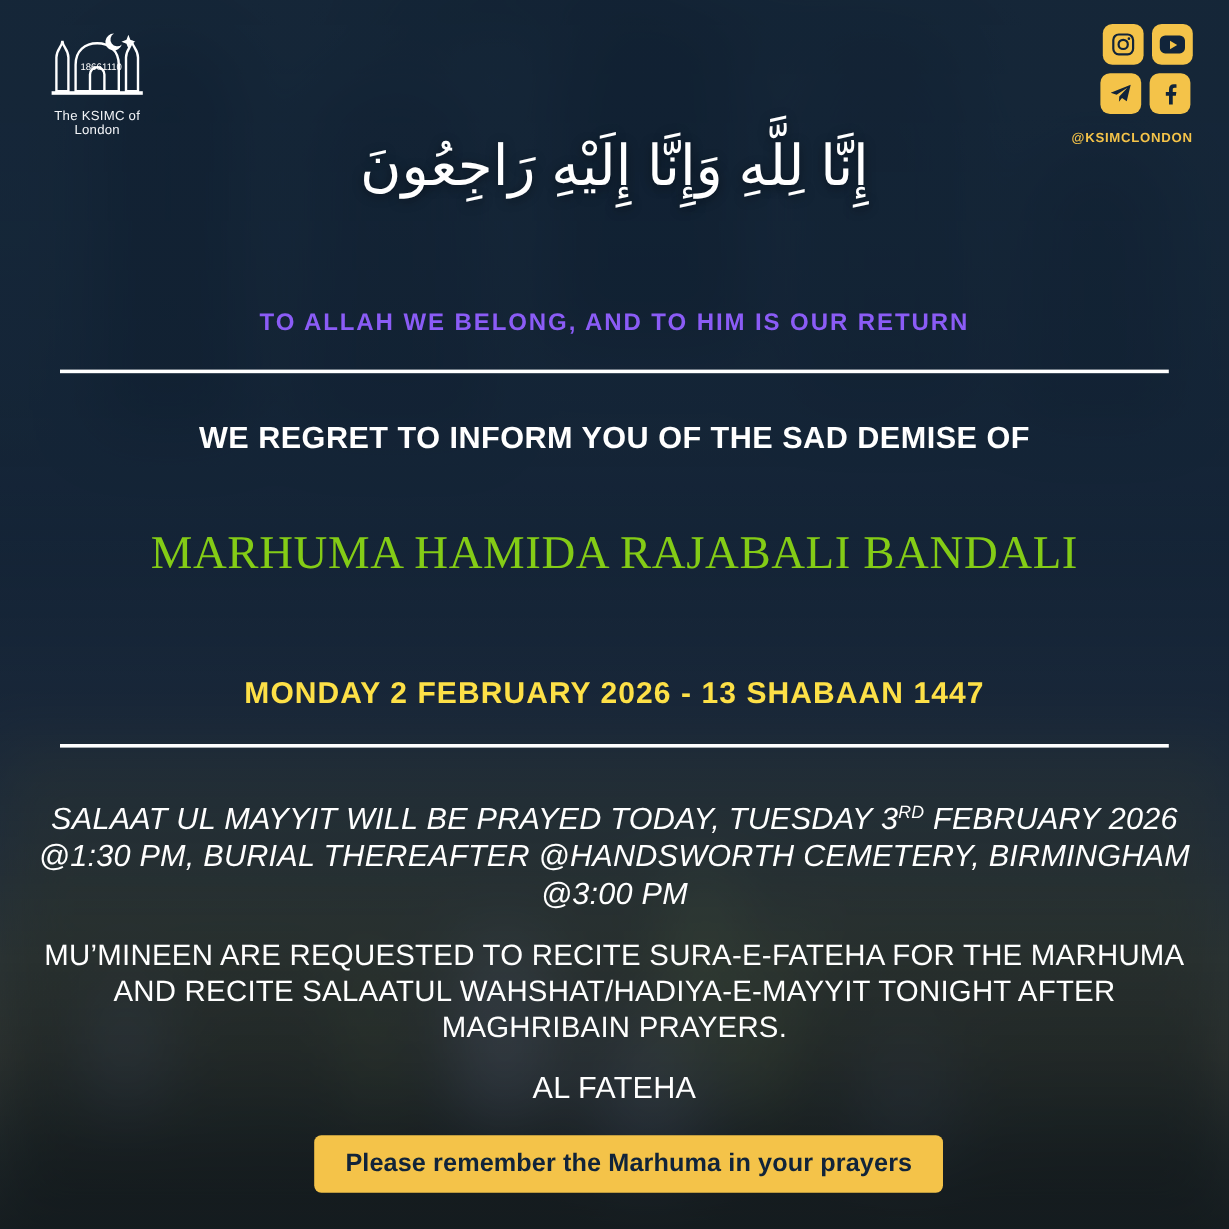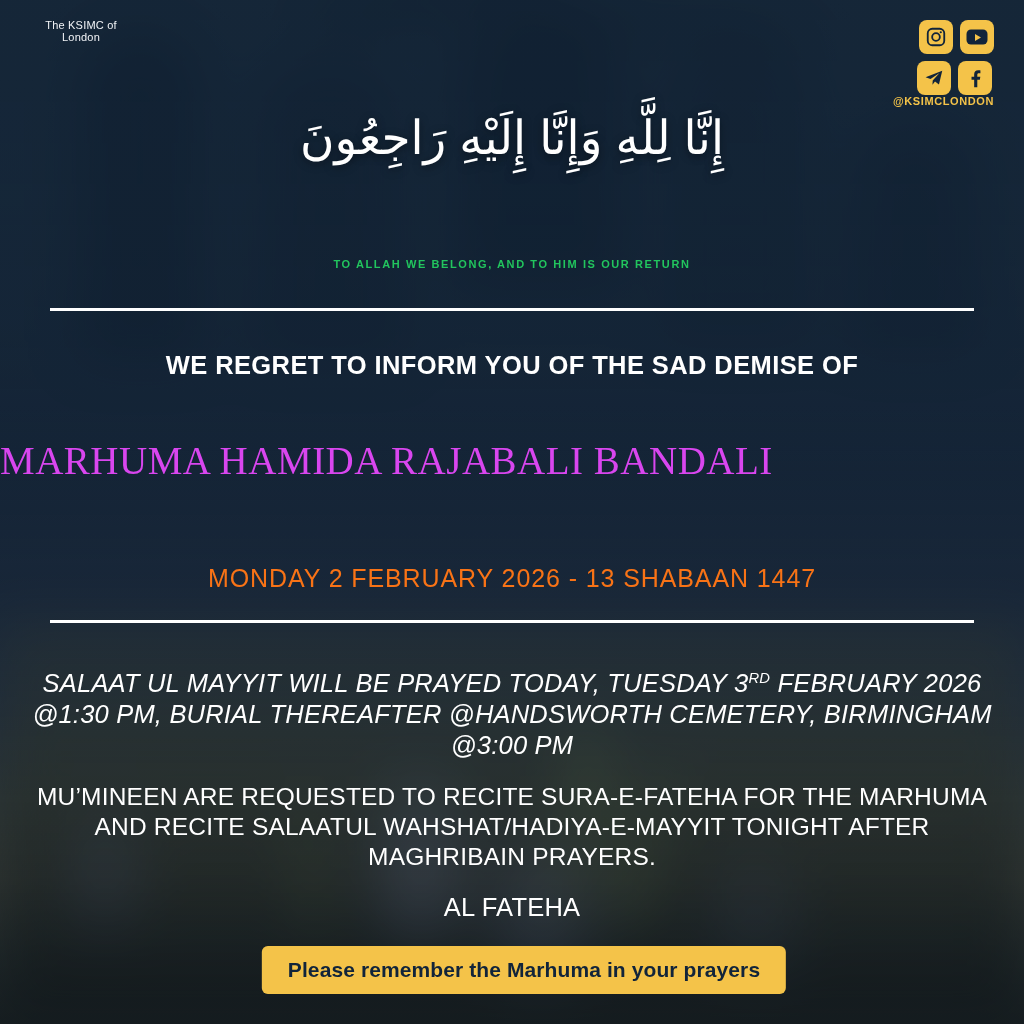--- a/index.html
+++ b/index.html
@@ -67,61 +67,61 @@
   .logo { position: absolute; left: 26px; top: 18px; width: 110px; text-align: center; color: #fff; }
   .logo svg { display: block; margin: 0 auto; }
   .logo-caption { font-size: 11px; letter-spacing: .2px; margin-top: 1px; color: #f2f4f7; text-align: center; }
 
   
   .social { position: absolute; right: 30px; top: 20px; width: 120px; }
   .social-row { display: flex; gap: 7px; justify-content: flex-end; }
   .social-row.second { margin-top: 7px; justify-content: flex-end; padding-right: 2px; }
   .sq { width: 34px; height: 34px; border-radius: 8px; background: #f4c349; display: flex; align-items: center; justify-content: center; }
   .sq.yt { border-radius: 8px; }
-  .social-handle { margin-top: 0; text-align: right; color: #f4c349; font-weight: bold; font-size: 11px; letter-spacing: .6px; }
+  .social-handle { margin-top: 14px; text-align: right; color: #f4c349; font-weight: bold; font-size: 11px; letter-spacing: .6px; }
 
   
   .arabic {
     position: absolute; left: 0; right: 0; top: 106px;
     text-align: center; color: #ffffff;
     font-family: Liberation Sans, sans-serif;
     font-size: 47px; line-height: 1.35;
     direction: rtl;
     text-shadow: 0 2px 10px rgba(0,0,0,.45);
   }
 
   .translit {
     position: absolute; left: 0; right: 0; top: 258px;
-    text-align: center; color: #22c55e;
-    font-size: 11px; font-weight: bold; letter-spacing: 1.6px;
+    text-align: center; color: #8b5cf6;
+    font-size: 20px; font-weight: bold; letter-spacing: 1.6px;
   }
 
   .rule {
     position: absolute; left: 50px; right: 50px; height: 3px; background: #ffffff;
   }
   .rule-top { top: 308px; }
   .rule-bottom { top: 620px; }
 
   .regret {
     position: absolute; left: 0; right: 0; top: 351px;
     text-align: center; color: #ffffff;
     font-size: 25.5px; font-weight: bold; letter-spacing: .4px;
   }
 
   .name {
     position: absolute; left: 0; right: 0; top: 438px;
-    text-align: left; color: #d946ef;
+    text-align: center; color: #84cc16;
     font-family: "Liberation Serif", serif;
     font-size: 39px; letter-spacing: .5px;
   }
 
   .date {
     position: absolute; left: 0; right: 0; top: 564px;
-    text-align: center; color: #f97316;
-    font-size: 25px; font-weight: normal; letter-spacing: .9px;
+    text-align: center; color: #fde047;
+    font-size: 25px; font-weight: bold; letter-spacing: .9px;
   }
 
   .para {
     position: absolute; left: 28px; right: 28px;
     text-align: center; color: #ffffff;
     font-size: 25.5px; line-height: 1.22; letter-spacing: .2px;
   }
   .para-1 { top: 668px; font-style: italic; }
   .para-2 { top: 782px; font-size: 24.5px; }
   .para-3 { top: 892px; font-size: 25.5px; }
@@ -158,20 +158,33 @@
     <div class="leaf l1"></div>
     <div class="leaf l2"></div>
     <div class="leaf l3"></div>
     <div class="leaf l4"></div>
   </div>
   <div class="overlay"></div>
 
   <div class="content">
 
     <div class="logo">
+      <span>
+        <svg width="96" height="72" viewBox="0 0 96 72" fill="none">
+          <path d="M62 10 a7 7 0 1 0 6.5 9 a5.6 5.6 0 1 1 -6.5 -9 z" fill="#ffffff"></path>
+          <path d="M74 11 l1.6 4.2 l4.2 1.6 l-4.2 1.6 l-1.6 4.2 l-1.6 -4.2 l-4.2 -1.6 l4.2 -1.6 z" fill="#ffffff"></path>
+          <path d="M14 30 c0 -7 5 -9 5 -14 c0 5 5 7 5 14 v28 h-10 z" stroke="#ffffff" stroke-width="2" fill="none"></path>
+          <path d="M72 30 c0 -7 5 -9 5 -14 c0 5 5 7 5 14 v28 h-10 z" stroke="#ffffff" stroke-width="2" fill="none"></path>
+          <path d="M30 58 v-22 c0 -12 8 -18 18 -18 s18 6 18 18 v22 z" stroke="#ffffff" stroke-width="2" fill="none"></path>
+          <path d="M42 58 v-14 a6 6 0 0 1 12 0 v14" stroke="#ffffff" stroke-width="2" fill="none"></path>
+          <rect x="10" y="58" width="76" height="3" fill="#ffffff"></rect>
+          <text x="34" y="40" font-size="8" fill="#ffffff" font-family="Liberation Sans, sans-serif">1866</text>
+          <text x="52" y="40" font-size="8" fill="#ffffff" font-family="Liberation Sans, sans-serif">1110</text>
+        </svg>
+      </span>
       <div class="logo-caption">The KSIMC of London</div>
     </div>
 
     <div class="social">
       <div class="social-row">
         <div class="sq">
           <svg width="22" height="22" viewBox="0 0 24 24" fill="none" stroke="#11243a" stroke-width="2">
             <rect x="3" y="3" width="18" height="18" rx="5"></rect>
             <circle cx="12" cy="12" r="4.2"></circle>
             <circle cx="17.2" cy="6.8" r="1.2" fill="#11243a" stroke="none"></circle>

